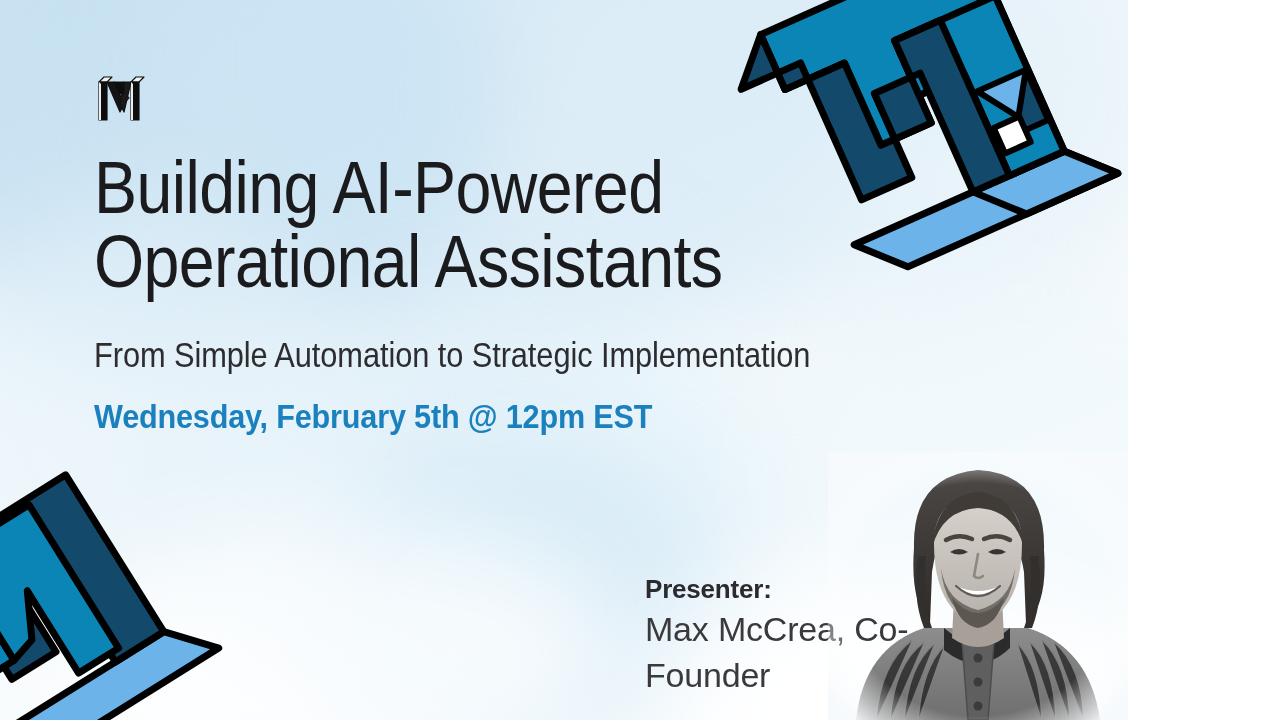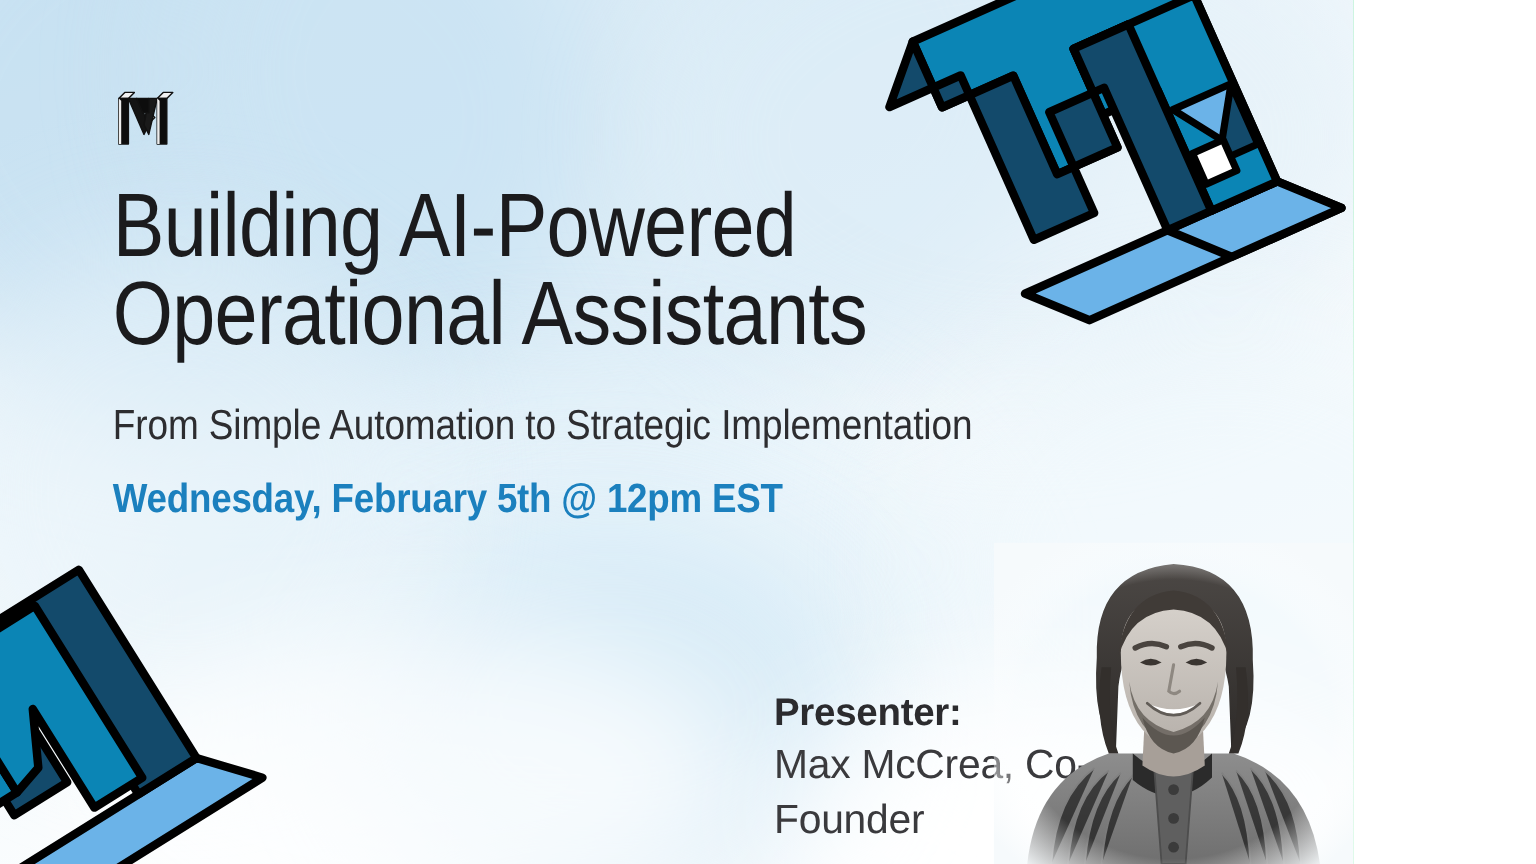--- a/index.html
+++ b/index.html
@@ -6,21 +6,21 @@
     margin: 0;
     padding: 0;
     background: #ffffff;
   }
   #slide {
     position: relative;
     width: 1128px;
     height: 720px;
     overflow: hidden;
     font-family: "Liberation Sans", sans-serif;
-    background: #86efac;
+    background: #fef9c3;
   }
 
   
   .bg-layer {
     position: absolute;
     inset: 0;
     pointer-events: none;
   }
   .bg-base {
     background:
@@ -117,21 +117,21 @@
   
   .presenter {
     position: absolute;
     left: 645px;
     top: 572px;
     width: 340px;
     color: #2b2b2e;
   }
   .presenter-label {
     margin: 0;
-    font-size: 32px;
+    font-size: 26px;
     font-weight: 700;
     line-height: 1.35;
     letter-spacing: -0.2px;
   }
   .presenter-name,
   .presenter-org {
     margin: 0;
     font-size: 34px;
     font-weight: 300;
     line-height: 1.35;

